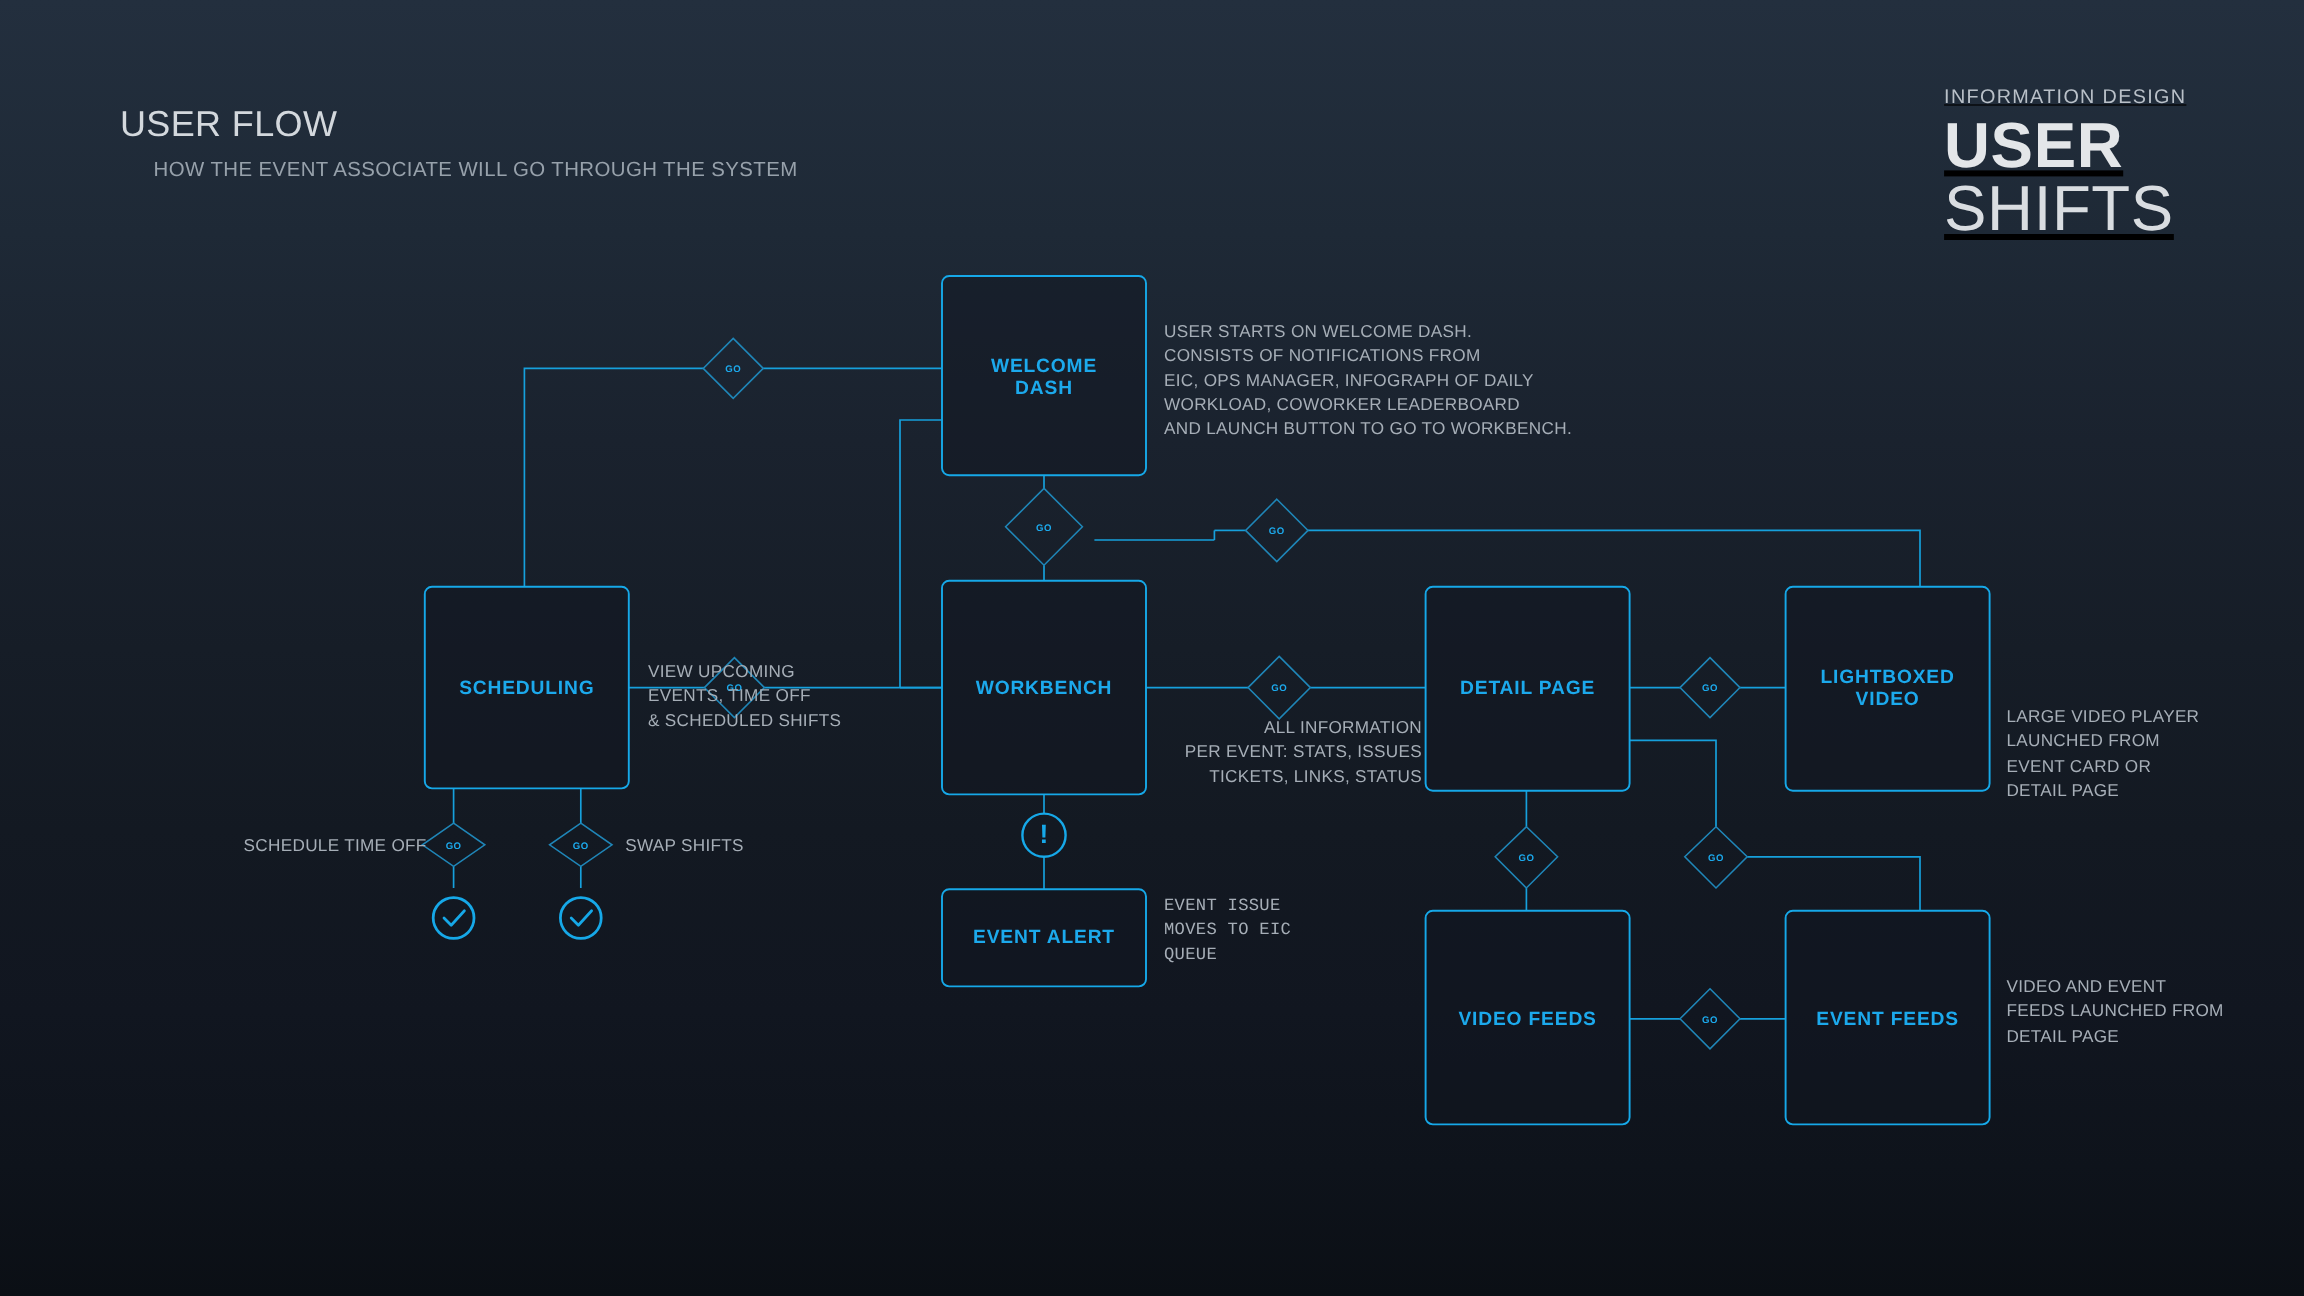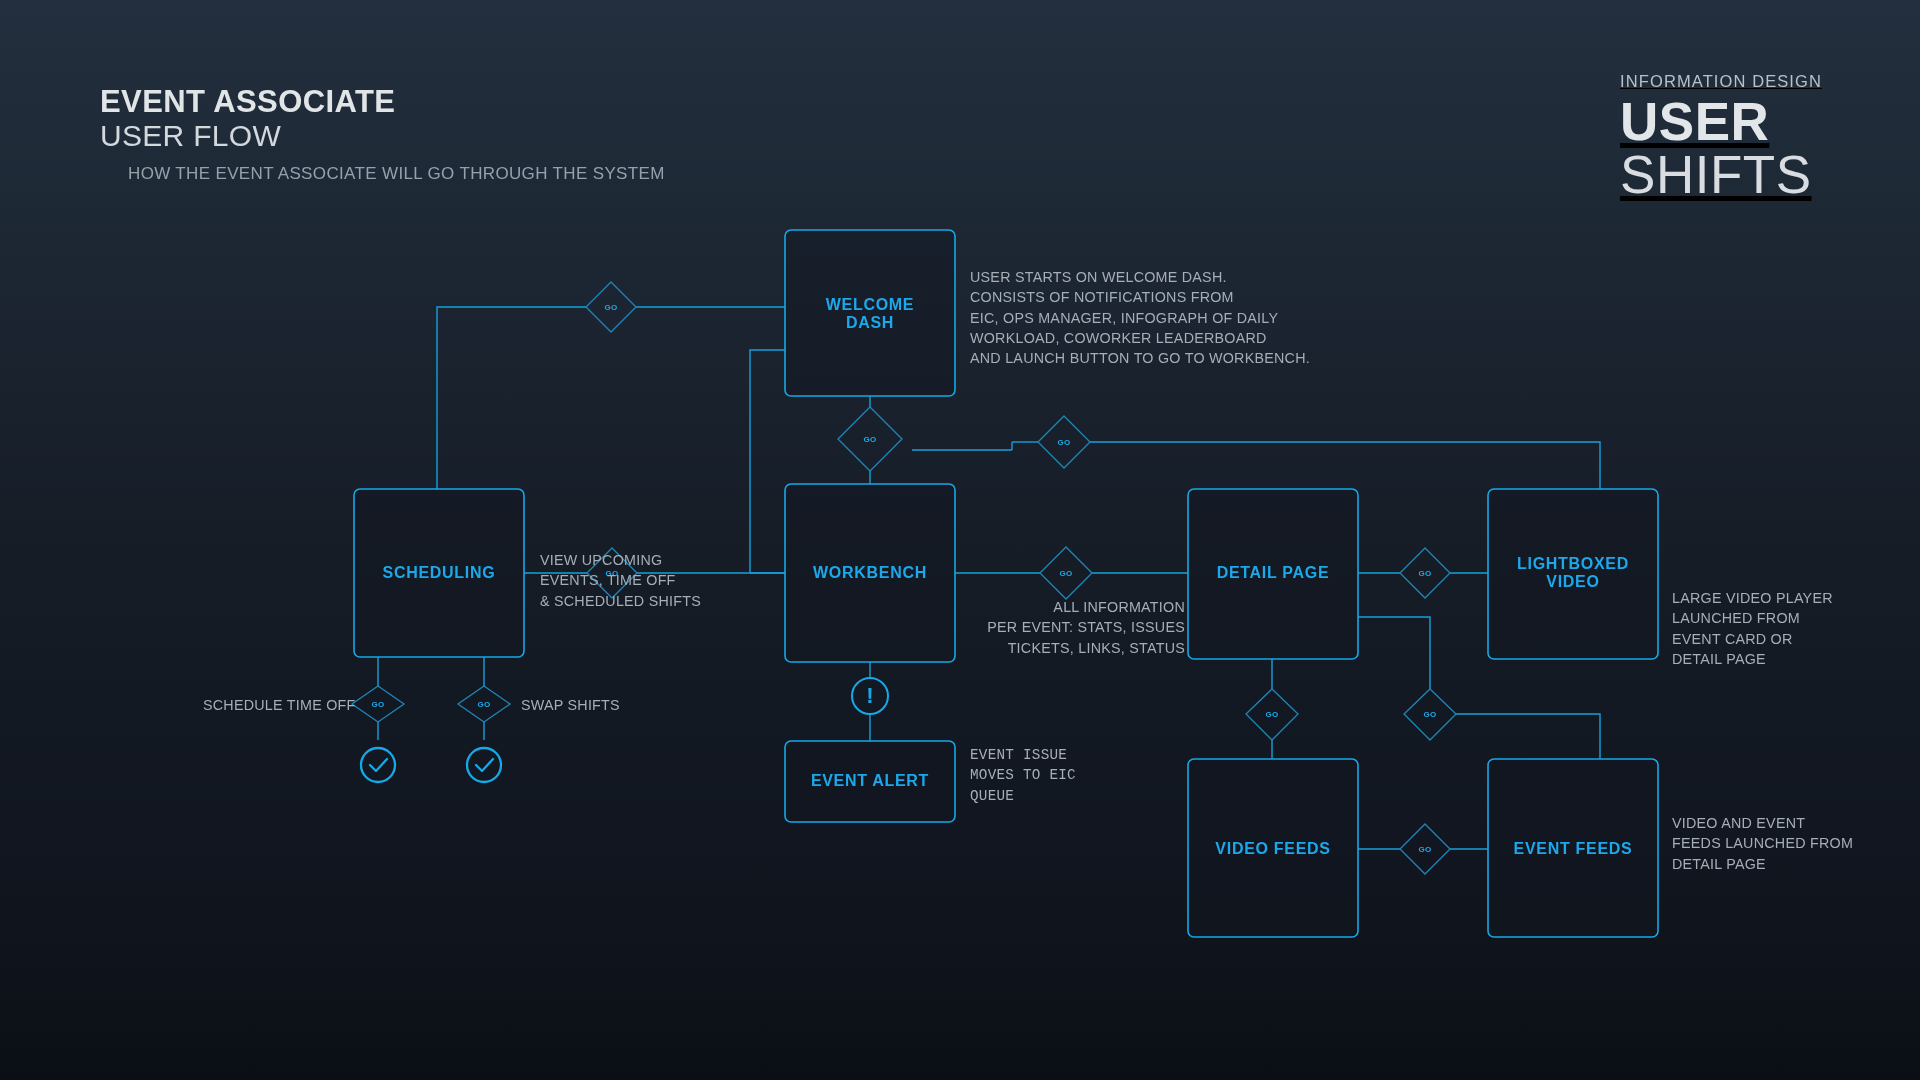--- a/index.html
+++ b/index.html
@@ -167,21 +167,20 @@
     color: #a6aeb7;
     white-space: nowrap;
   }
 </style>
 </head>
 <body>
 
 <div id="stage">
 
   <div id="header-left">
-    <div class="title-main">EVENT ASSOCIATE</div>
     <div class="title-sub">USER FLOW</div>
     <div class="title-desc">HOW THE EVENT ASSOCIATE WILL GO THROUGH THE SYSTEM</div>
   </div>
 
   <div id="header-right">
     <div class="hr-kicker">INFORMATION  DESIGN</div>
     <div class="hr-user">USER</div>
     <div class="hr-flows">SHIFTS</div>
   </div>
 

